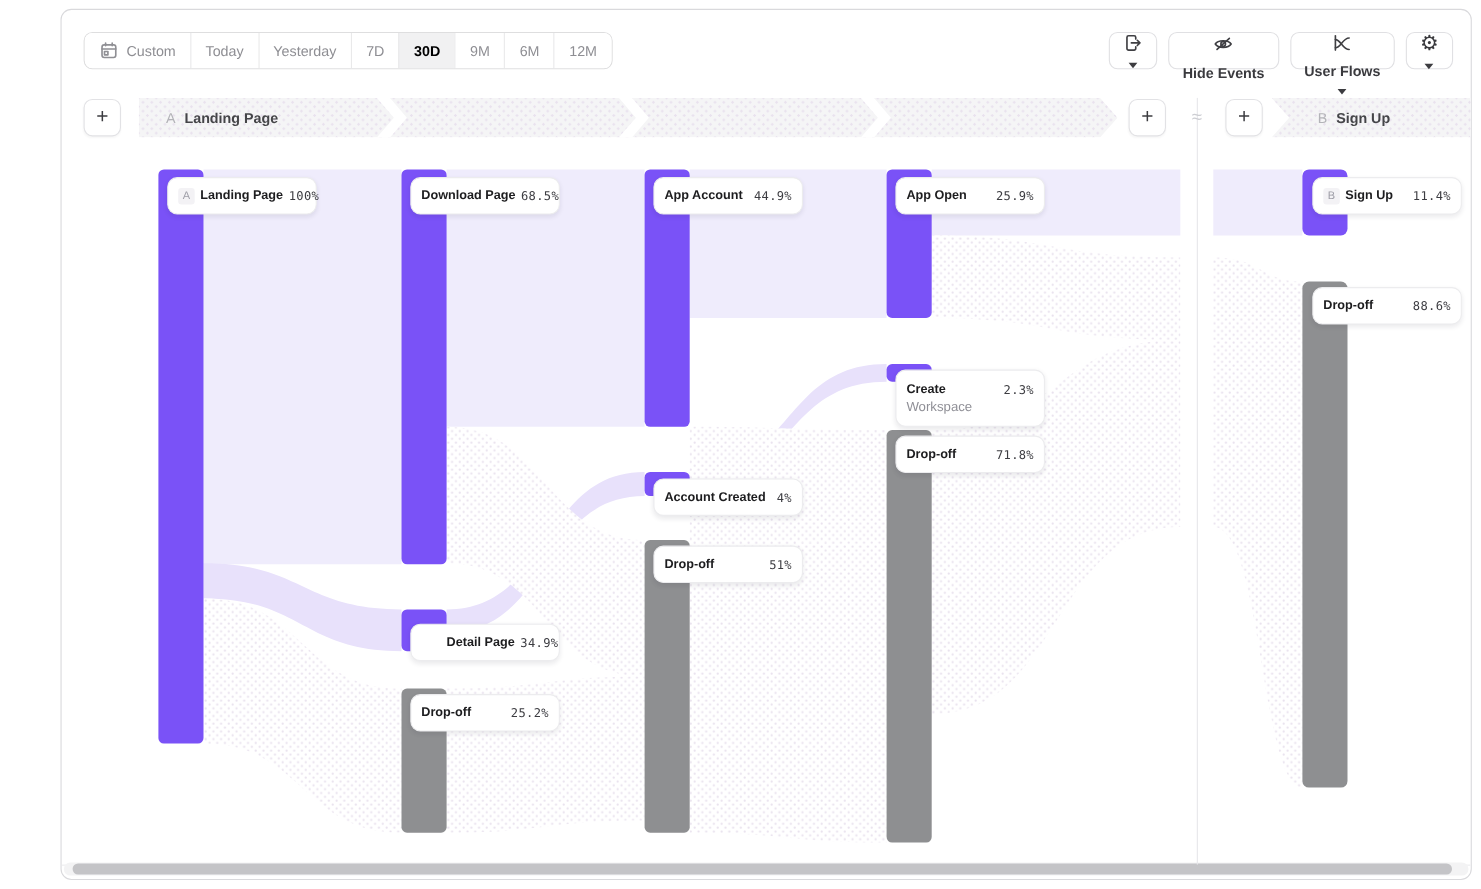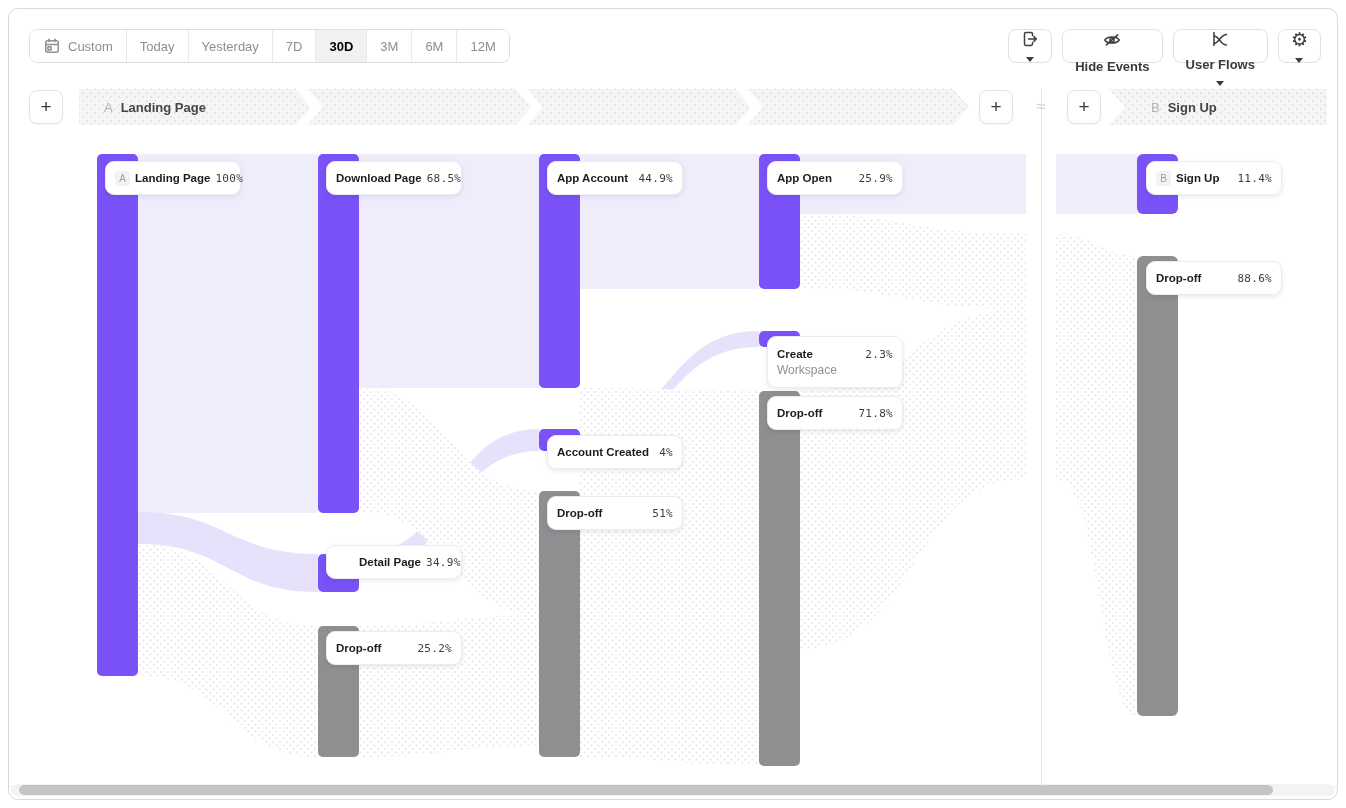--- a/index.html
+++ b/index.html
@@ -1,19 +1,19 @@
 <!DOCTYPE html>
 <html style="--accent-purple: #7a52f7; --flow-light: #efecfc; --ribbon: #e8e1fb; --dropoff-gray: #8e8f91; --dot: #e9e2ee; --selected-range-bg: #f1f1f2;"><head>
 <meta charset="utf-8">
 <style>
   html,body{margin:0;padding:0;}
   body{width:1346px;height:808px;position:relative;background:#fff;
        font-family:"Liberation Sans",sans-serif;overflow:hidden;}
   .card{position:absolute;inset:8px;background:#fff;border:1px solid #d9d9dc;
-        border-radius:10px;overflow:hidden;}
+        border-radius:10px;overflow:hidden;margin-left:47px;}
 
   
   .toolbar{position:absolute;top:20px;left:20px;right:16px;height:34px;
            display:flex;justify-content:space-between;align-items:center;z-index:10;}
   .date-group{display:flex;height:34px;border:1px solid #dededf;border-radius:8px;
               overflow:hidden;background:#fff;box-sizing:border-box;}
   .seg{display:flex;align-items:center;gap:7px;padding:0 13px;font-size:13px;
        color:#8e8e93;background:#fff;border:none;border-left:1px solid #e9e9ea;
        cursor:pointer;font-family:inherit;}
   .seg:first-child{border-left:none;}
@@ -105,21 +105,21 @@
       <button class="seg">
           <span>Yesterday</span>
         </button>
       <button class="seg">
           <span>7D</span>
         </button>
       <button class="seg active">
           <span>30D</span>
         </button>
       <button class="seg">
-          <span>3M</span>
+          <span>9M</span>
         </button>
       <button class="seg">
           <span>6M</span>
         </button>
       <button class="seg">
           <span>12M</span>
         </button>
     </div>
     <div class="right-actions">
       <button class="btn">
@@ -248,21 +248,21 @@
     <span class="pct">71.8%</span>
   </div>
   <div class="node-label" style="left:538px;top:426px;">
     <span class="nm">Account Created</span>
     <span class="pct">4%</span>
   </div>
   <div class="node-label" style="left:538px;top:487px;">
     <span class="nm">Drop-off</span>
     <span class="pct">51%</span>
   </div>
-  <div class="node-label" style="left:317px;top:536px;padding-left:32px;">
+  <div class="node-label" style="left:317px;top:558px;padding-left:32px;">
     <span class="nm">Detail Page</span>
     <span class="pct">34.9%</span>
   </div>
   <div class="node-label" style="left:317px;top:622px;">
     <span class="nm">Drop-off</span>
     <span class="pct">25.2%</span>
   </div>
   <div class="node-label" style="left:1137px;top:152px;">
     <span class="badge">B</span>
     <span class="nm">Sign Up</span>

